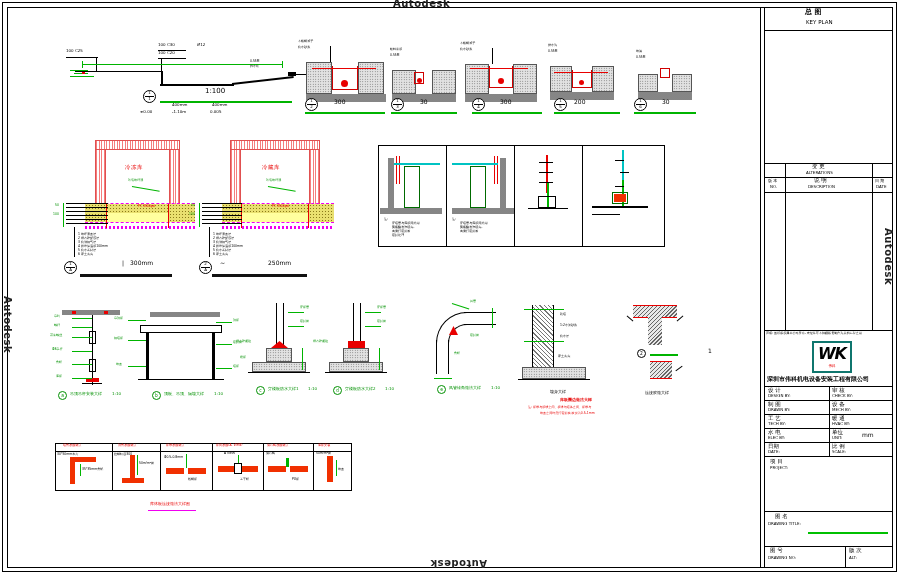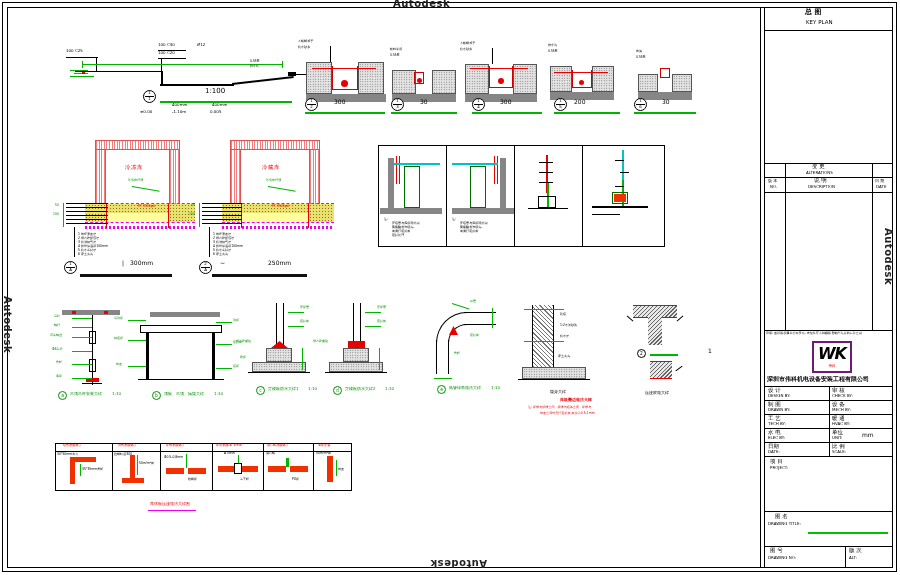--- a/index.html
+++ b/index.html
@@ -551,21 +551,21 @@
     <span class="t4" style="left:808px;top:185px">DESCRIPTION</span>
     <span class="t4" style="left:875px;top:179px">日 期</span>
     <span class="t4" style="left:876px;top:185px">DATE</span>
     <div class="hl" style="left:765px;top:192px;width:128px"></div>
     <div class="vl" style="left:785px;top:163px;height:167px"></div>
     <div class="vl" style="left:872px;top:163px;height:167px"></div>
     <div class="hl" style="left:765px;top:330px;width:128px"></div>
 
     <span class="t3" style="left:766px;top:332px">声明: 图纸版权属本公司所有, 未经许可不得翻版复制作为其他工程之用</span>
 
-    <div class="ab" style="left:812px;top:341px;width:40px;height:32px;border:2px solid #701a75;box-sizing:border-box;text-align:center">
+    <div class="ab" style="left:812px;top:341px;width:40px;height:32px;border:2px solid #0f766e;box-sizing:border-box;text-align:center">
       <div style="font-size:16px;font-weight:bold;font-style:italic;line-height:22px;letter-spacing:-1px">WK</div>
       <div class="r" style="font-size:9px;transform:scale(.4);transform-origin:center 0;line-height:6px">伟科</div>
     </div>
     <span class="t6 b" style="left:767px;top:376px">深圳市伟科机电设备安装工程有限公司</span>
 
     <div class="hl" style="left:765px;top:386px;width:128px"></div>
     <div class="hl" style="left:765px;top:400px;width:128px"></div>
     <div class="hl" style="left:765px;top:414px;width:128px"></div>
     <div class="hl" style="left:765px;top:428px;width:128px"></div>
     <div class="hl" style="left:765px;top:442px;width:128px"></div>

